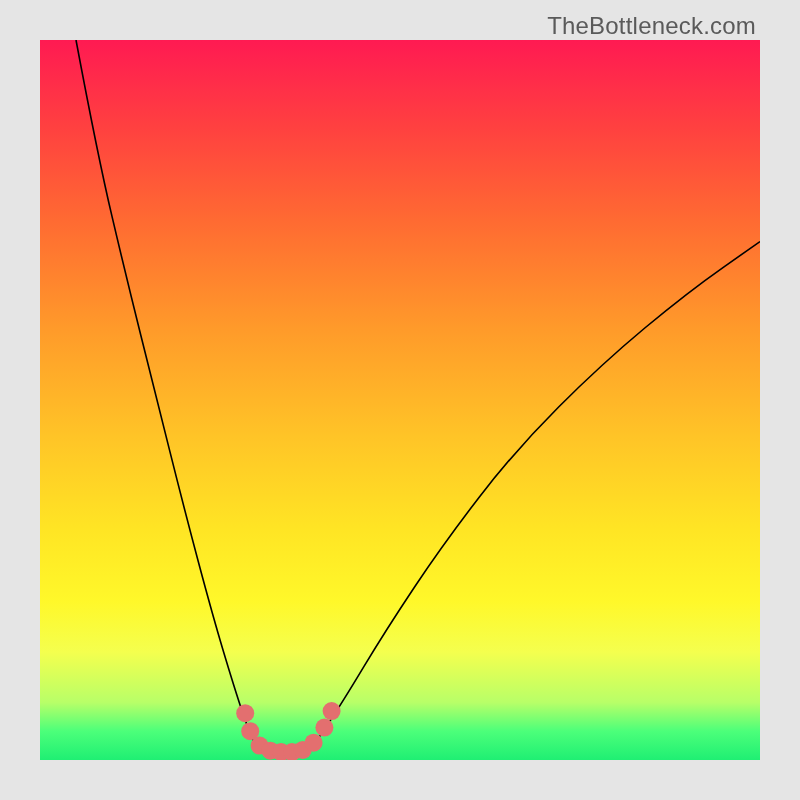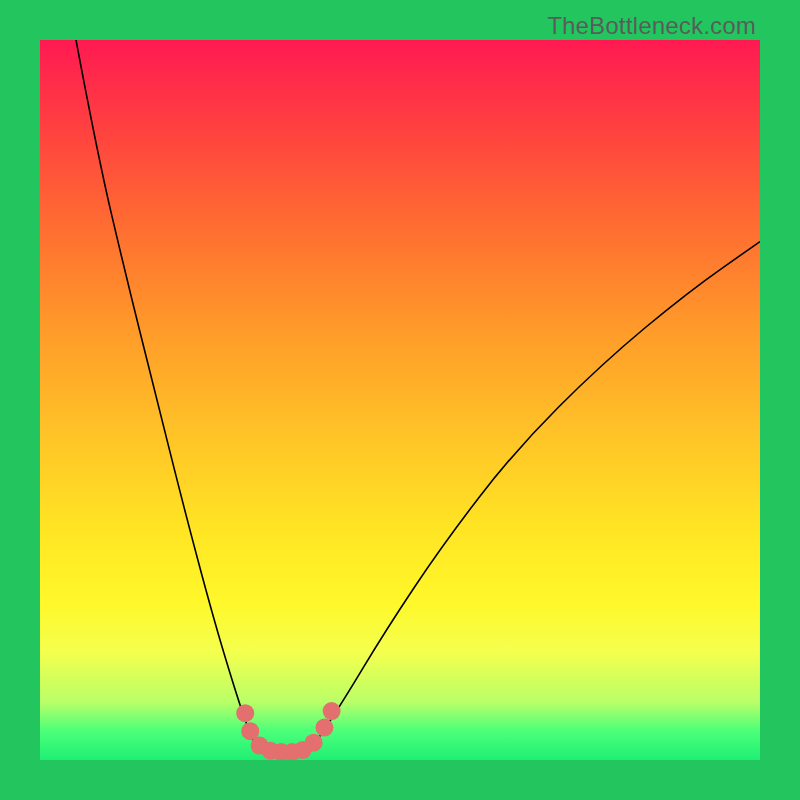--- a/index.html
+++ b/index.html
@@ -9,21 +9,21 @@
     height: 800px;
     overflow: hidden;
     background: #000;
     font-family: Arial, Helvetica, sans-serif;
   }
   .frame {
     position: absolute;
     left: 0; top: 0;
     width: 800px;
     height: 800px;
-    background: #22c55e;
+    background: #e5e5e5;
   }
   .plot {
     position: absolute;
     left: 40px;
     top: 40px;
     width: 720px;
     height: 720px;
     
     background: linear-gradient(
       to bottom,

